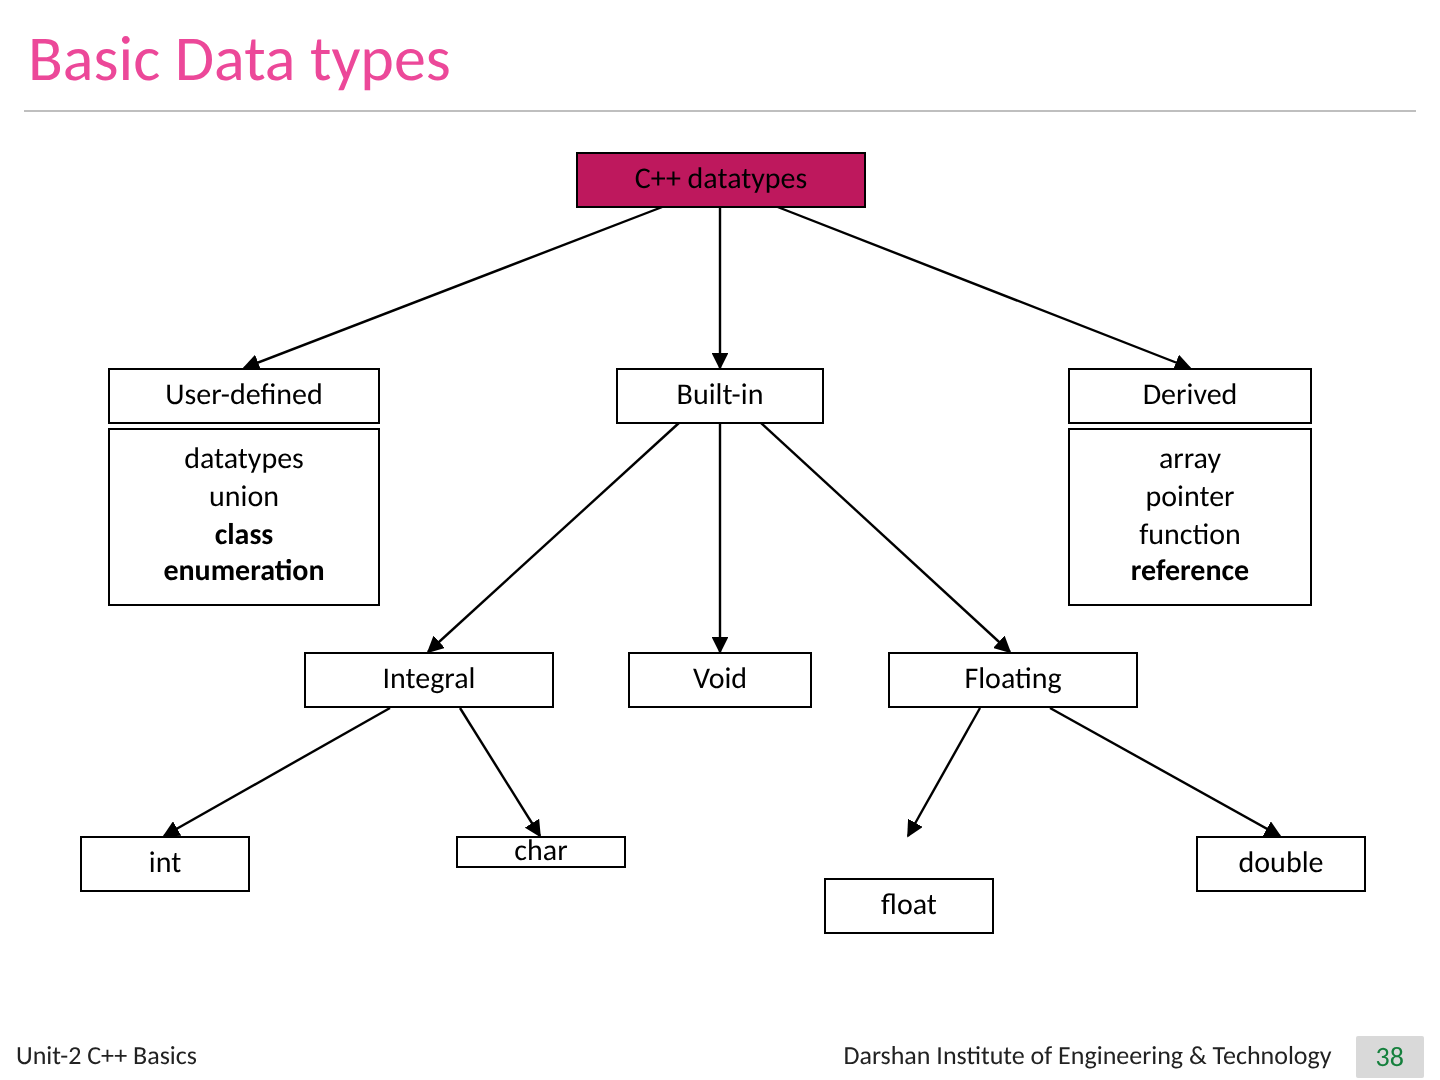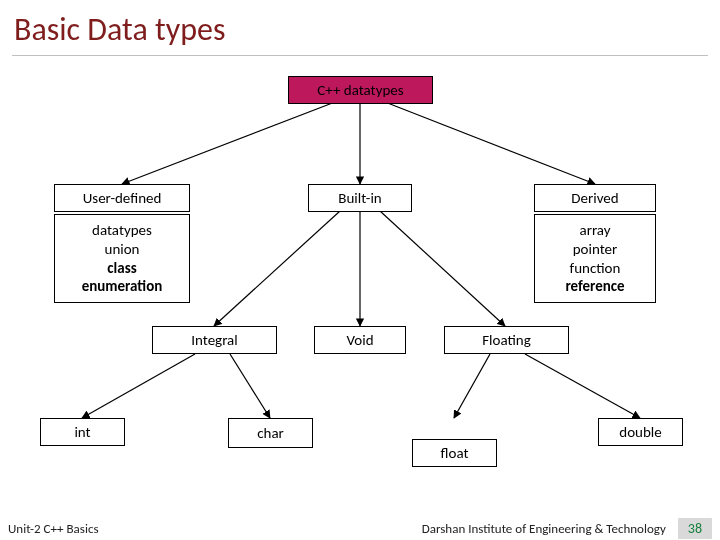--- a/index.html
+++ b/index.html
@@ -8,21 +8,21 @@
     height: 540px;
     background: #fff;
     font-family: Calibri, Arial, sans-serif;
     position: relative;
     overflow: hidden;
   }
   .title {
     font-size: 32px;
     font-weight: 400;
     padding: 10px 14px 6px 14px;
-    color: #7f1d1d;
+    color: #ec4899;
   }
   .title-rule {
     height: 1px;
     background: #bfbfbf;
     margin: 0 12px 0 12px;
   }
   .canvas {
     position: relative;
     width: 720px;
     height: 448px;
@@ -129,21 +129,21 @@
     <div>pointer</div>
     <div>function</div>
     <div class="bold">reference</div>
   </div>
 
   <div class="box" style="left:152px; top:270px; width:125px; height:28px;">Integral</div>
   <div class="box" style="left:314px; top:270px; width:92px; height:28px;">Void</div>
   <div class="box" style="left:444px; top:270px; width:125px; height:28px;">Floating</div>
 
   <div class="box" style="left:40px; top:362px; width:85px; height:28px;">int</div>
-  <div class="box" style="left:228px; top:362px; width:85px; height:30px;text-align:right;">char</div>
+  <div class="box" style="left:228px; top:362px; width:85px; height:16px;text-align:right;">char</div>
   <div class="box" style="left:412px; top:362px; width:85px; height:28px;margin-top:21px;">float</div>
   <div class="box" style="left:598px; top:362px; width:85px; height:28px;">double</div>
 
 </div>
 
 <div class="footer">
   <span class="left">Unit-2 C++ Basics</span>
   <span class="spacer"></span>
   <span class="right">Darshan Institute of Engineering &amp; Technology</span>
   <span class="pg">38</span>

